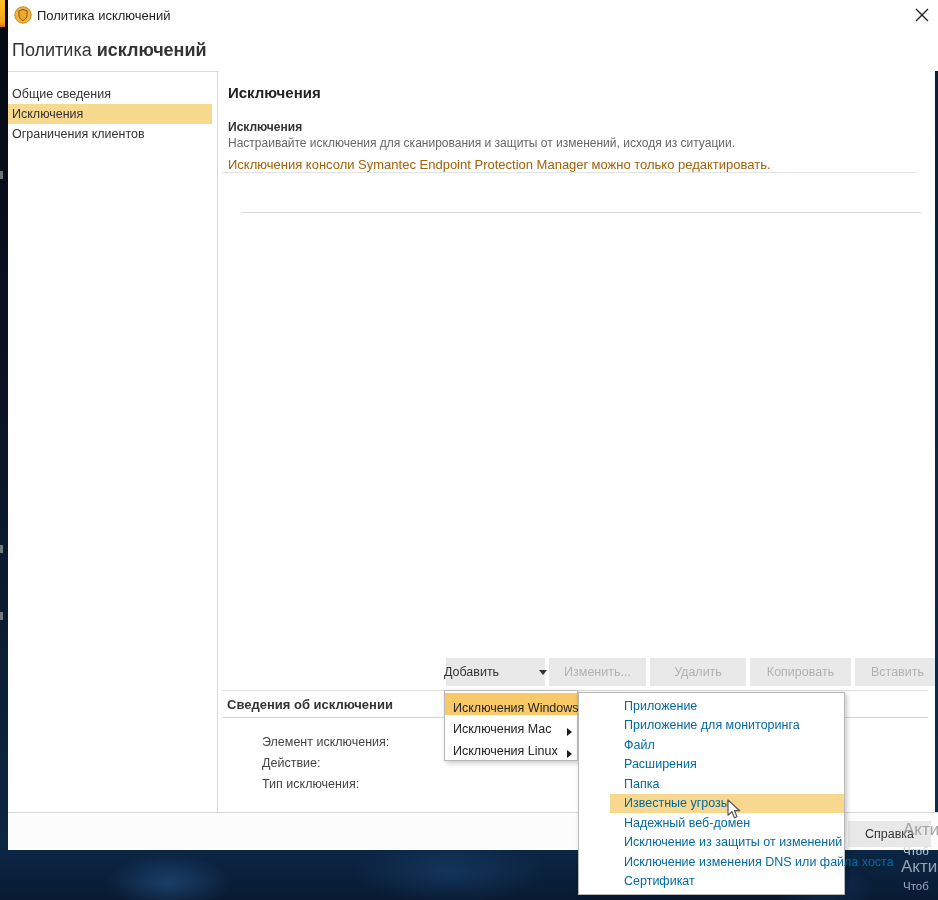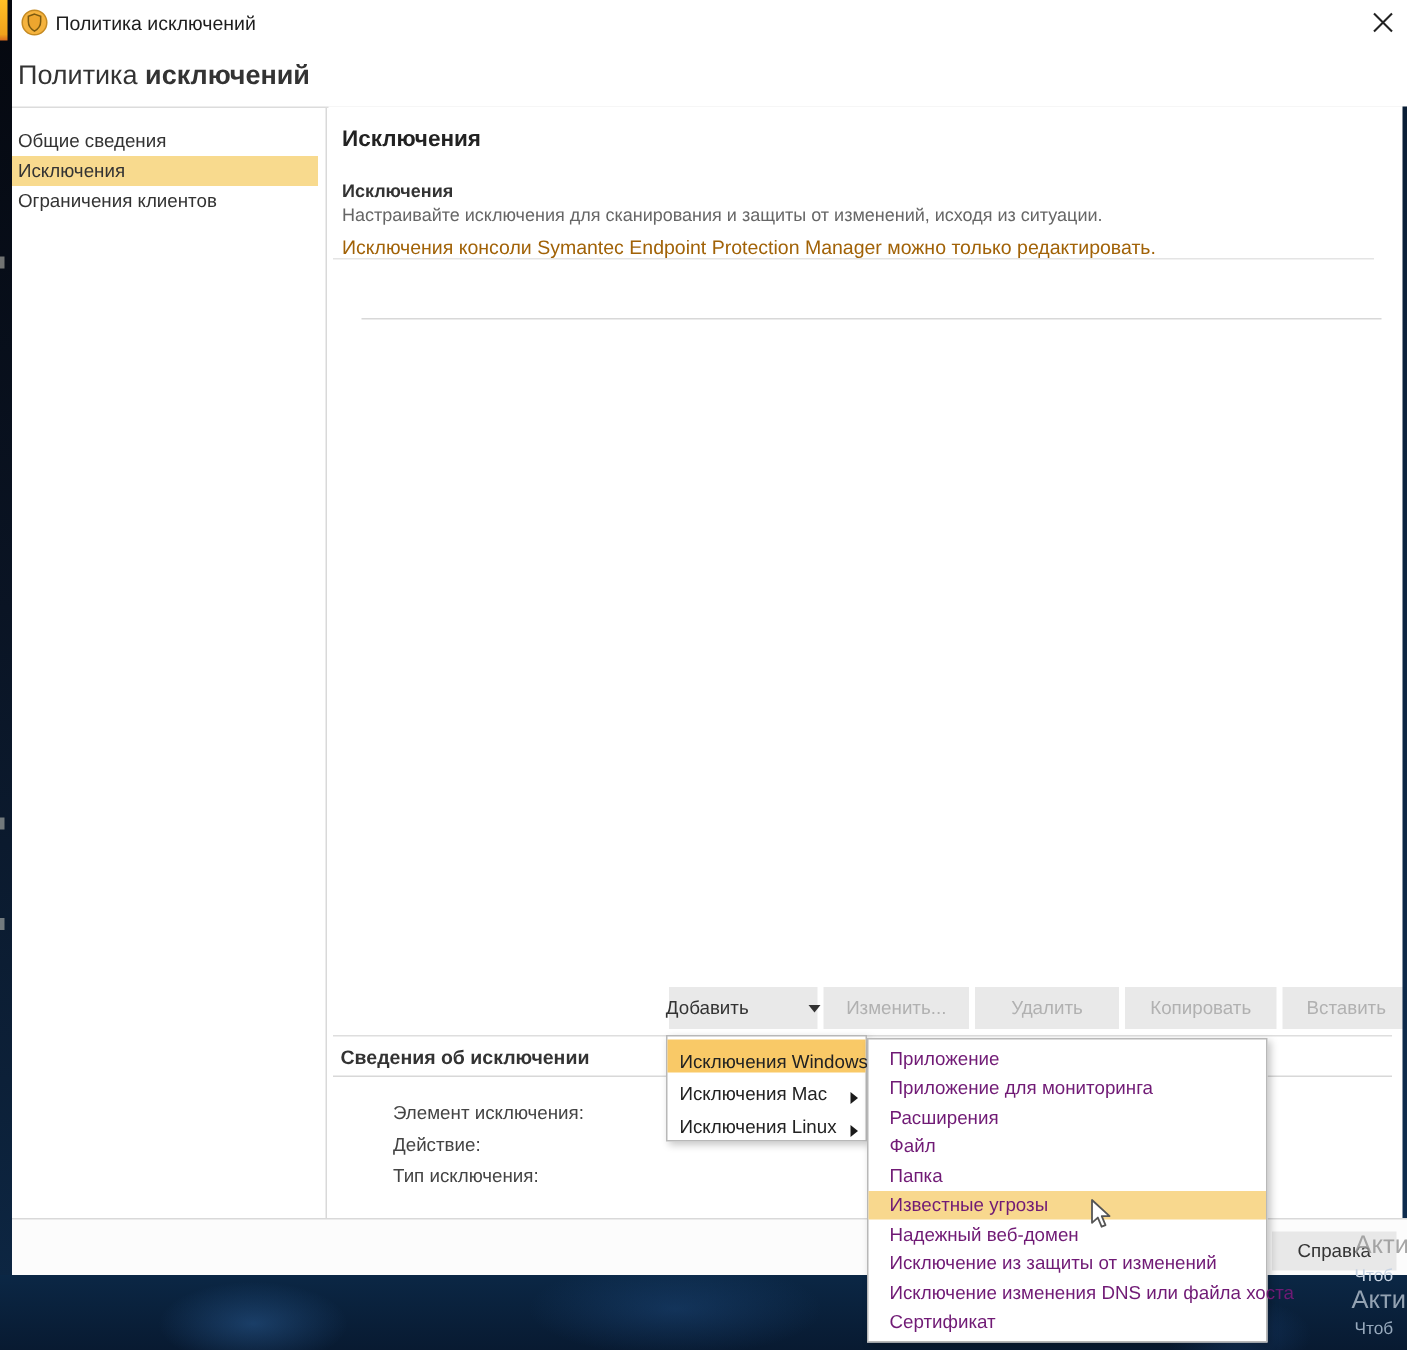--- a/index.html
+++ b/index.html
@@ -90,21 +90,21 @@
   .menu1 { left:444px; top:690px; width:134px; padding:2px 0; }
   .menu1 .m-item {
     height:21.5px; display:flex; align-items:flex-end; justify-content:space-between;
     padding:0 5px 0 8px; font-size:12.5px; color:#222; cursor:default; white-space:nowrap;
   }
   .menu1 .m-item.hl { background:#f9c967; }
   .arrow-r { width:0; height:0; border-top:4px solid transparent; border-bottom:4px solid transparent; border-left:5px solid #1a1a1a; }
   .menu2 { left:578px; top:692px; width:267px; padding:3px 0; }
   .menu2 .m-item {
     height:19.5px; display:flex; align-items:center; padding-left:14px;
-    font-size:12.5px; color:#701a75; cursor:default; white-space:nowrap;
+    font-size:12.5px; color:#0369a1; cursor:default; white-space:nowrap;margin-left:31px;
   }
   .menu2 .m-item.hl { background:#f8d88e; }
   
   .cursor { position:absolute; left:727px; top:799px; z-index:20; }
   .wm { position:absolute; white-space:nowrap; z-index:12; font-family:"Liberation Sans", sans-serif; }
   .wm-bar { left:903px; top:820px; font-size:17px; color:rgba(150,150,150,.85); }
   .wm-l1  { left:903px; top:845px; font-size:11.5px; color:#c7d3e2; }
   .wm-l2  { left:901px; top:857px; font-size:17px; color:#93a2b2; }
   .wm-l3  { left:903px; top:880px; font-size:11.5px; color:#97a9bc; }
 </style>
@@ -202,22 +202,22 @@
     </div>
     <div class="m-item">
       <span>Исключения Linux</span>
       <span class="arrow-r"></span>
     </div>
   </div>
 
 <div class="menu menu2">
     <div class="m-item">Приложение</div>
     <div class="m-item">Приложение для мониторинга</div>
+    <div class="m-item">Файл</div>
     <div class="m-item">Расширения</div>
-    <div class="m-item">Файл</div>
     <div class="m-item">Папка</div>
     <div class="m-item hl">Известные угрозы</div>
     <div class="m-item">Надежный веб-домен</div>
     <div class="m-item">Исключение из защиты от изменений</div>
     <div class="m-item">Исключение изменения DNS или файла хоста</div>
     <div class="m-item">Сертификат</div>
   </div>
 
 <span class="cursor">
   <svg width="16" height="22" viewBox="0 0 16 22">

